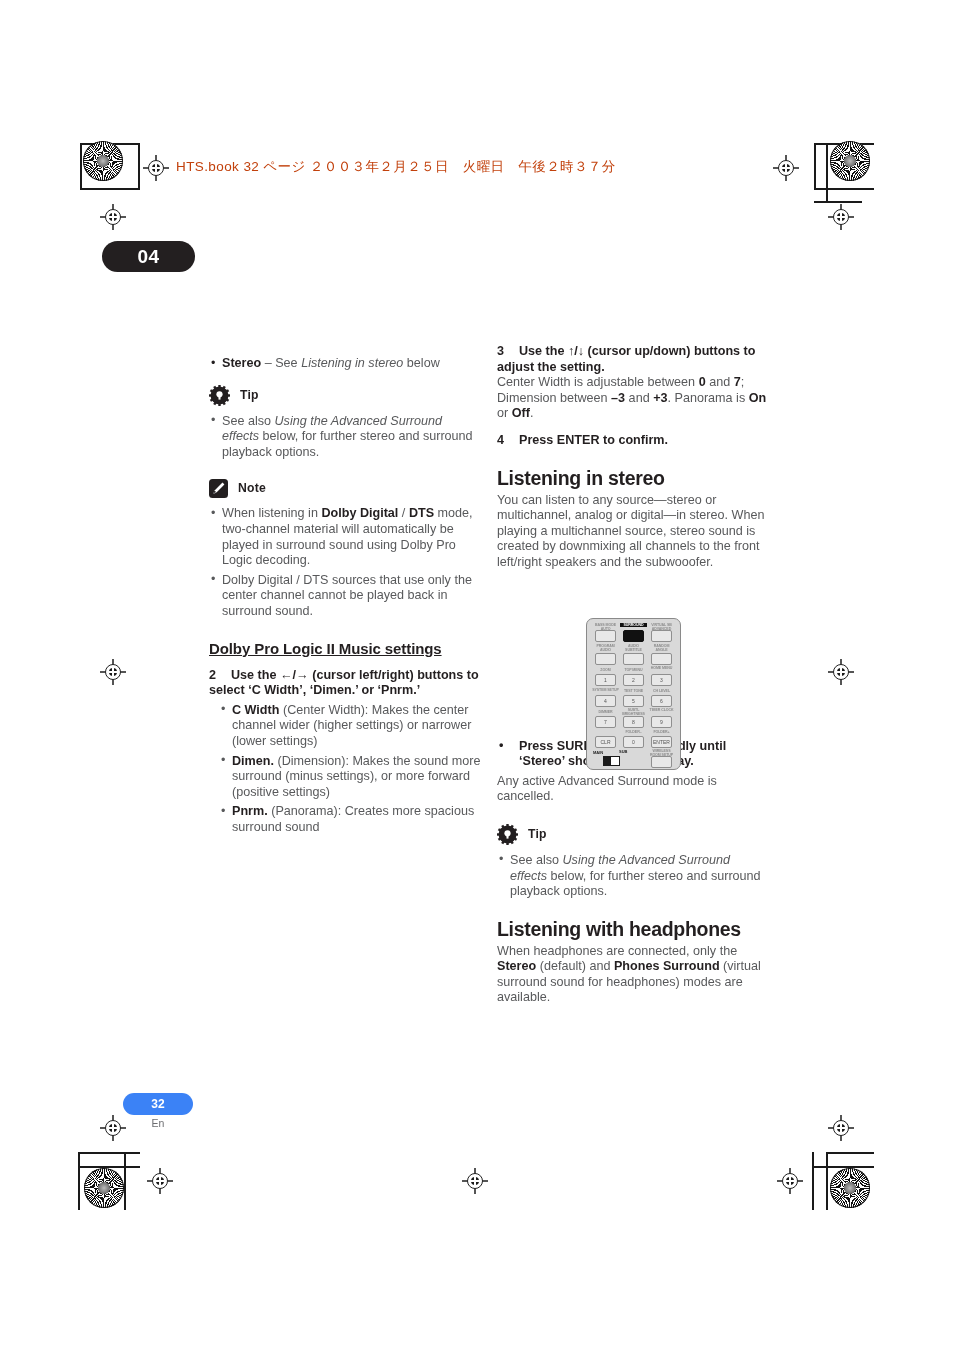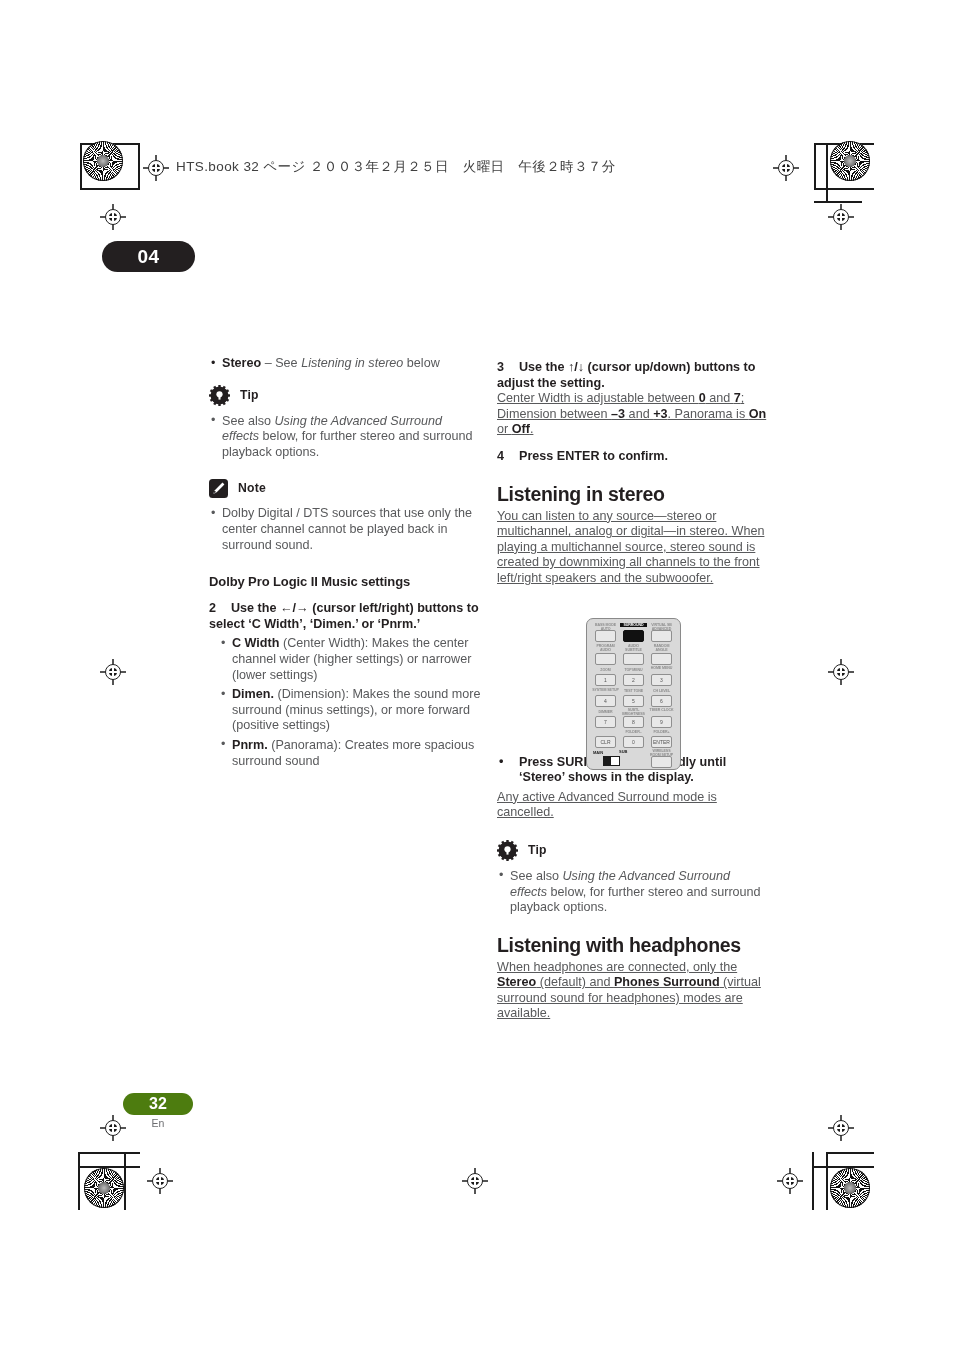--- a/index.html
+++ b/index.html
@@ -64,21 +64,21 @@
     position: absolute; left: 14px; top: 14px;
     width: 12px; height: 12px; border-radius: 50%;
     background: radial-gradient(circle, #bbb 0%, #777 60%, #333 100%);
   }
 
   
   .file-header {
     position: absolute;
     left: 176px; top: 158px;
     font-size: 13.5px;
-    color: #404040;
+    color: #c2410c;
     letter-spacing: 0.4px;
     white-space: nowrap;
     text-align: right;
   }
 
   
   .chapter-bar {
     position: absolute;
     left: 102px; top: 241px;
     width: 666px; height: 31px;
@@ -108,23 +108,23 @@
 
   
   .col {
     position: absolute;
     width: 272px;
     font-size: 12.6px;
     line-height: 15.6px;
     color: #58595b;
   }
   .col-left  { left: 209px; top: 356px; }
-  .col-right { left: 497px; top: 360px; }
-
-  .col p { margin: 0; text-decoration: underline; }
+  .col-right { left: 497px; top: 344px; }
+
+  .col p { margin: 0; }
 
   
   .bullet-item {
     position: relative;
     padding-left: 13px;
     margin-bottom: 4px;
   }
   .bullet-item::before {
     content: "\2022";
     position: absolute; left: 2px; top: -0.5px;
@@ -160,25 +160,26 @@
 
   
   h2.sec-h1 {
     font-size: 19.5px; font-weight: bold;
     color: #231f20;
     line-height: 23px;
     margin: 18px 0 3px 0;
     letter-spacing: -0.3px;
   }
   h3.sec-h2 {
-    font-size: 13px; font-weight: bold;
+    font-size: 15px; font-weight: bold;
     color: #231f20;
     line-height: 17px;
     margin: 20px 0 2px 0;
     letter-spacing: -0.1px;
+    text-decoration: underline;
   }
 
   
   .step {
     margin-top: 11px;
     font-size: 12.6px; font-weight: bold; line-height: 15.6px;
     color: #231f20;
   }
   .step .st-num { display: inline-block; width: 22px; }
 
@@ -235,22 +236,22 @@
   }
   .rsw-text {
     position: absolute; font-size: 4px; color: #222; font-weight: bold;
   }
 
   
   .pg-badge {
     position: absolute;
     left: 123px; top: 1093px;
     width: 70px; height: 22px;
-    background: #4d7c0f; border-radius: 11px;
-    color: #fff; font-size: 16px; font-weight: bold;
+    background: #3b82f6; border-radius: 11px;
+    color: #fff; font-size: 12px; font-weight: bold;
     display: flex; align-items: center; justify-content: center;
   }
   .pg-lang {
     position: absolute;
     left: 123px; top: 1117px;
     width: 70px;
     text-align: center;
     font-size: 10.5px; color: #6d6e71;
   }
 </style>
@@ -415,20 +416,23 @@
         <svg width="15" height="15" viewBox="0 0 15 15">
           <path d="M11.5 1.6 L13.4 3.5 L5.2 11.7 L2.3 12.7 L3.3 9.8 Z" fill="#ffffff"></path>
           <path d="M2.3 12.7 L3.3 9.8 L4.6 11.1 Z" fill="#231f20"></path>
           <line x1="3.3" y1="9.8" x2="5.2" y2="11.7" stroke="#231f20" stroke-width="0.9"></line>
         </svg>
       </span>
       <span class="cl-label">Note</span>
     </div>
     <div>
       <div class="bullet-item">
+        <span>When listening in </span><strong>Dolby Digital</strong><span> / </span><strong>DTS</strong><span> mode, two-channel material will automatically be played in surround sound using Dolby Pro Logic decoding.</span>
+      </div>
+      <div class="bullet-item">
         <span>Dolby Digital / DTS sources that use only the center channel cannot be played back in surround sound.</span>
       </div>
     </div>
 
     <h3 class="sec-h2">Dolby Pro Logic II Music settings</h3>
 
 
     <div class="step">
       <span class="st-num">2</span><span>Use the </span><span>←/→</span><span> (cursor left/right) buttons to select ‘C Width’, ‘Dimen.’ or ‘Pnrm.’</span>
     </div>

